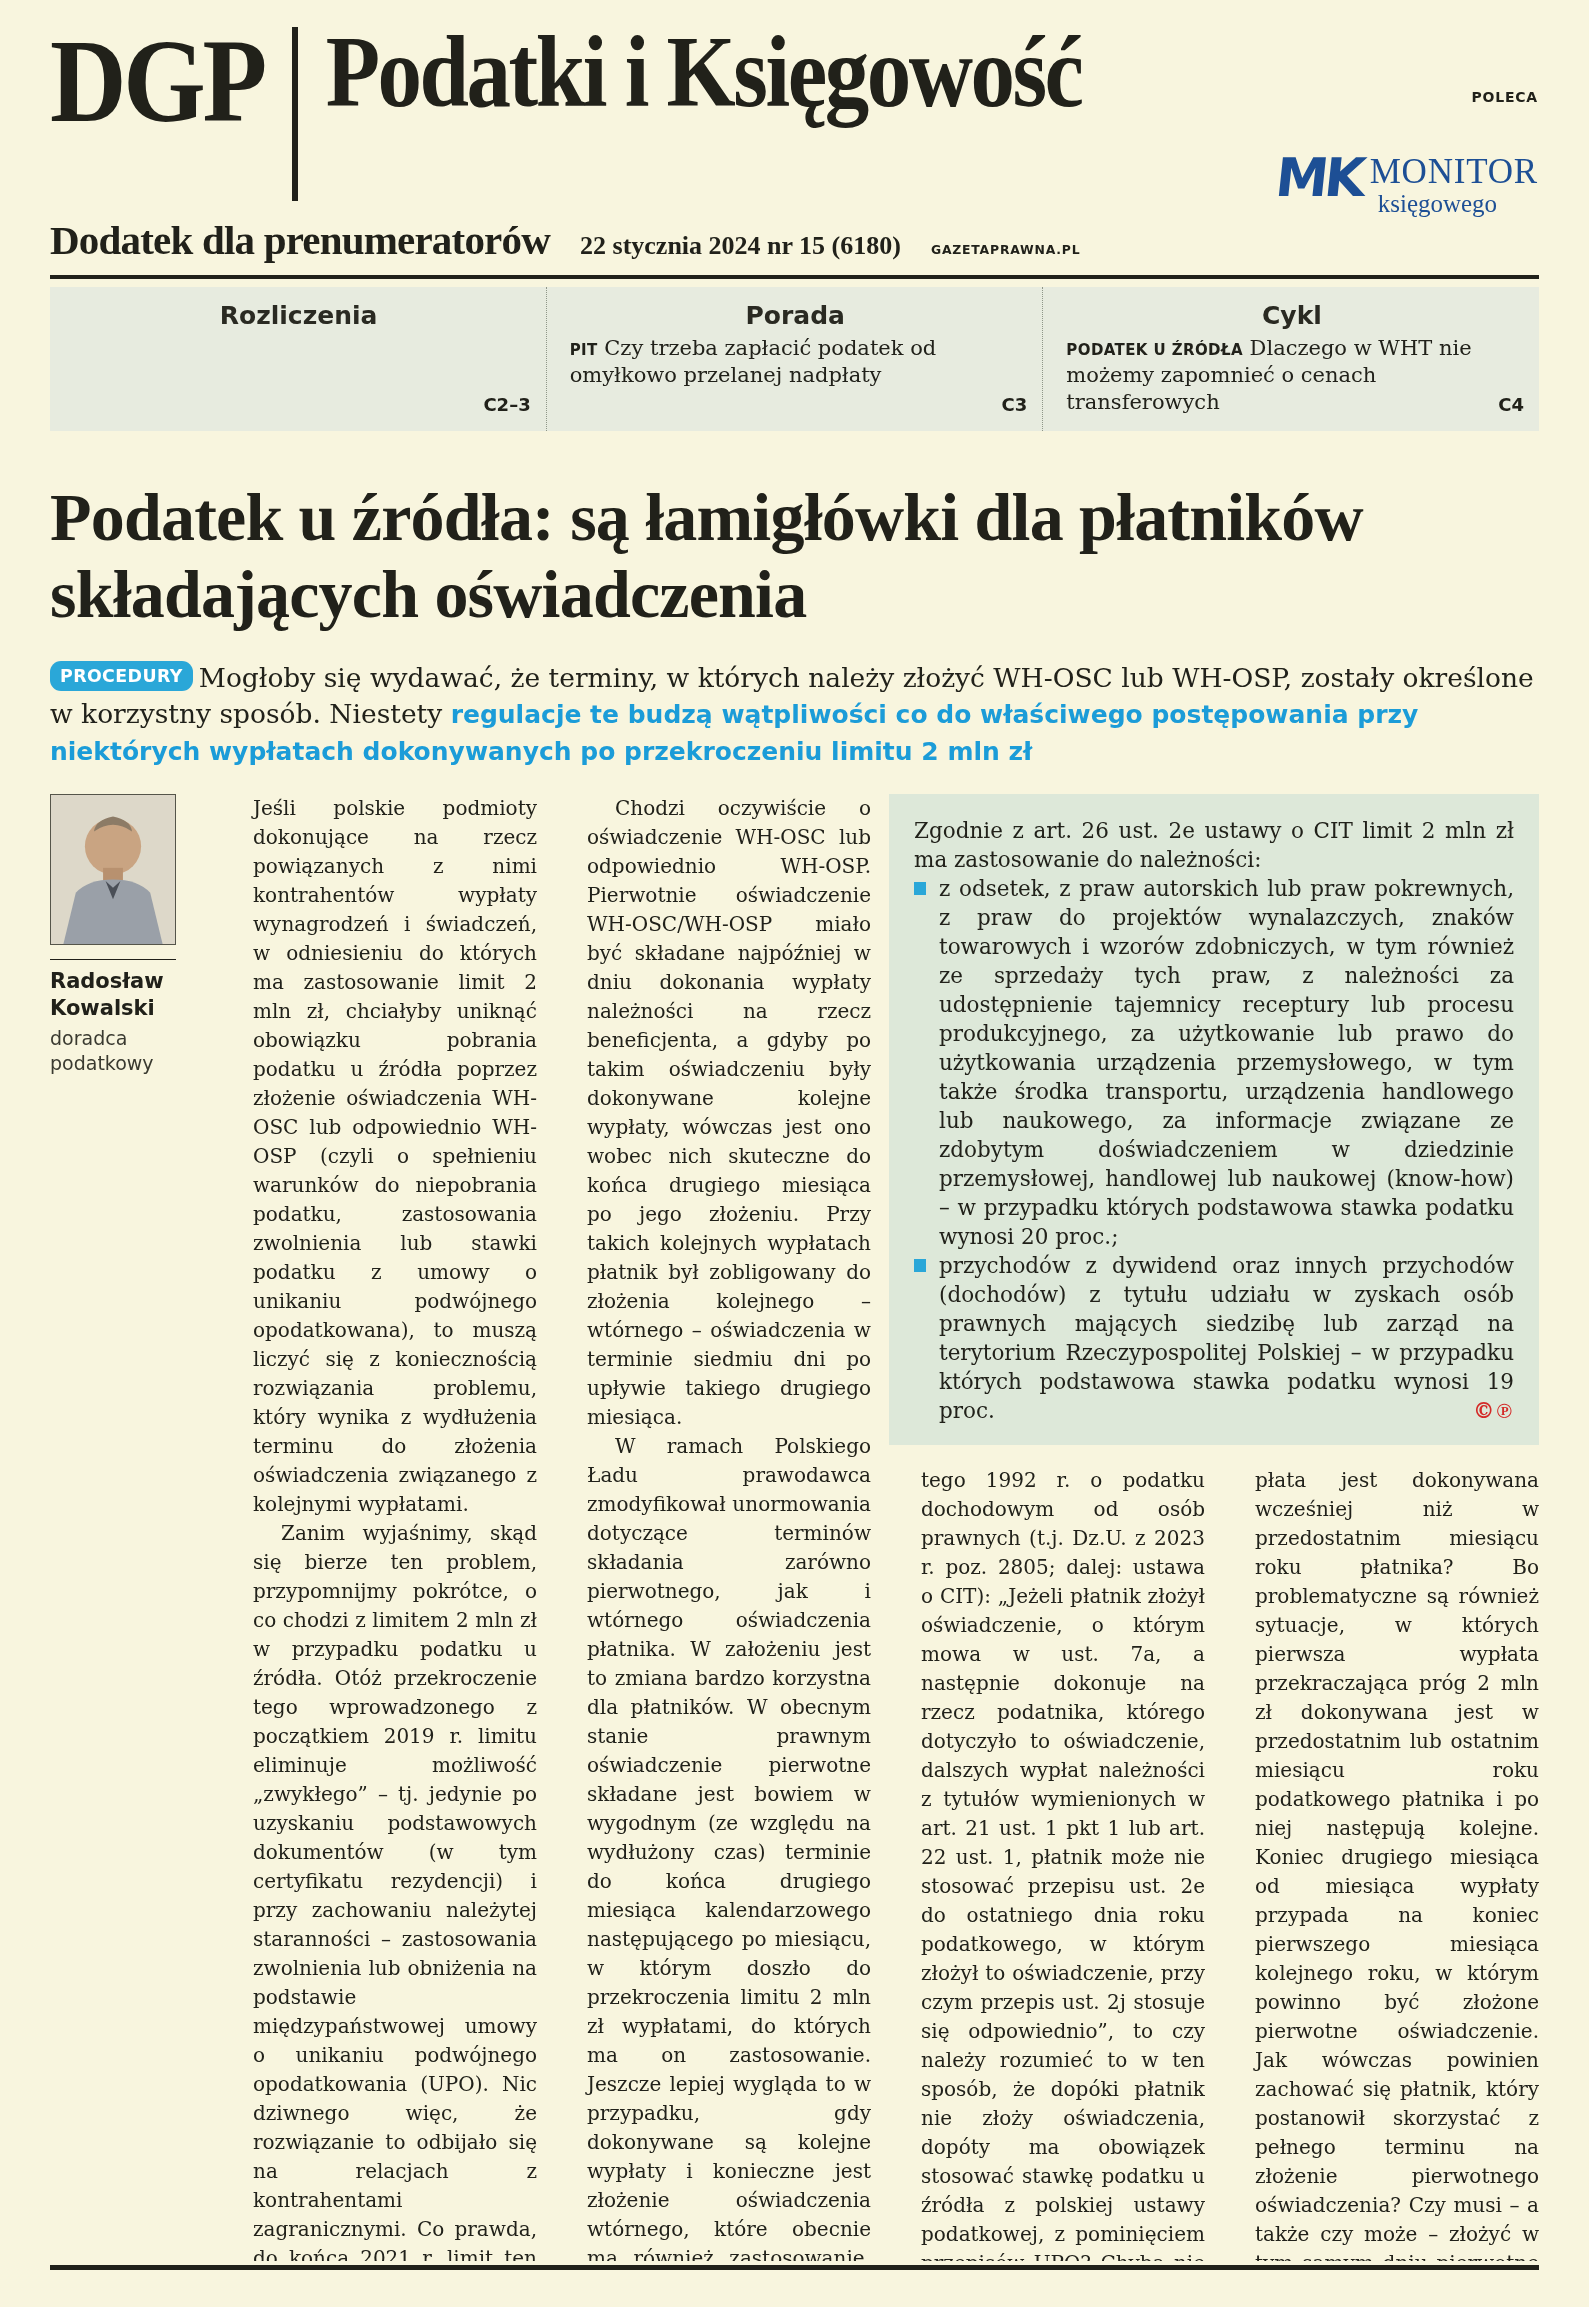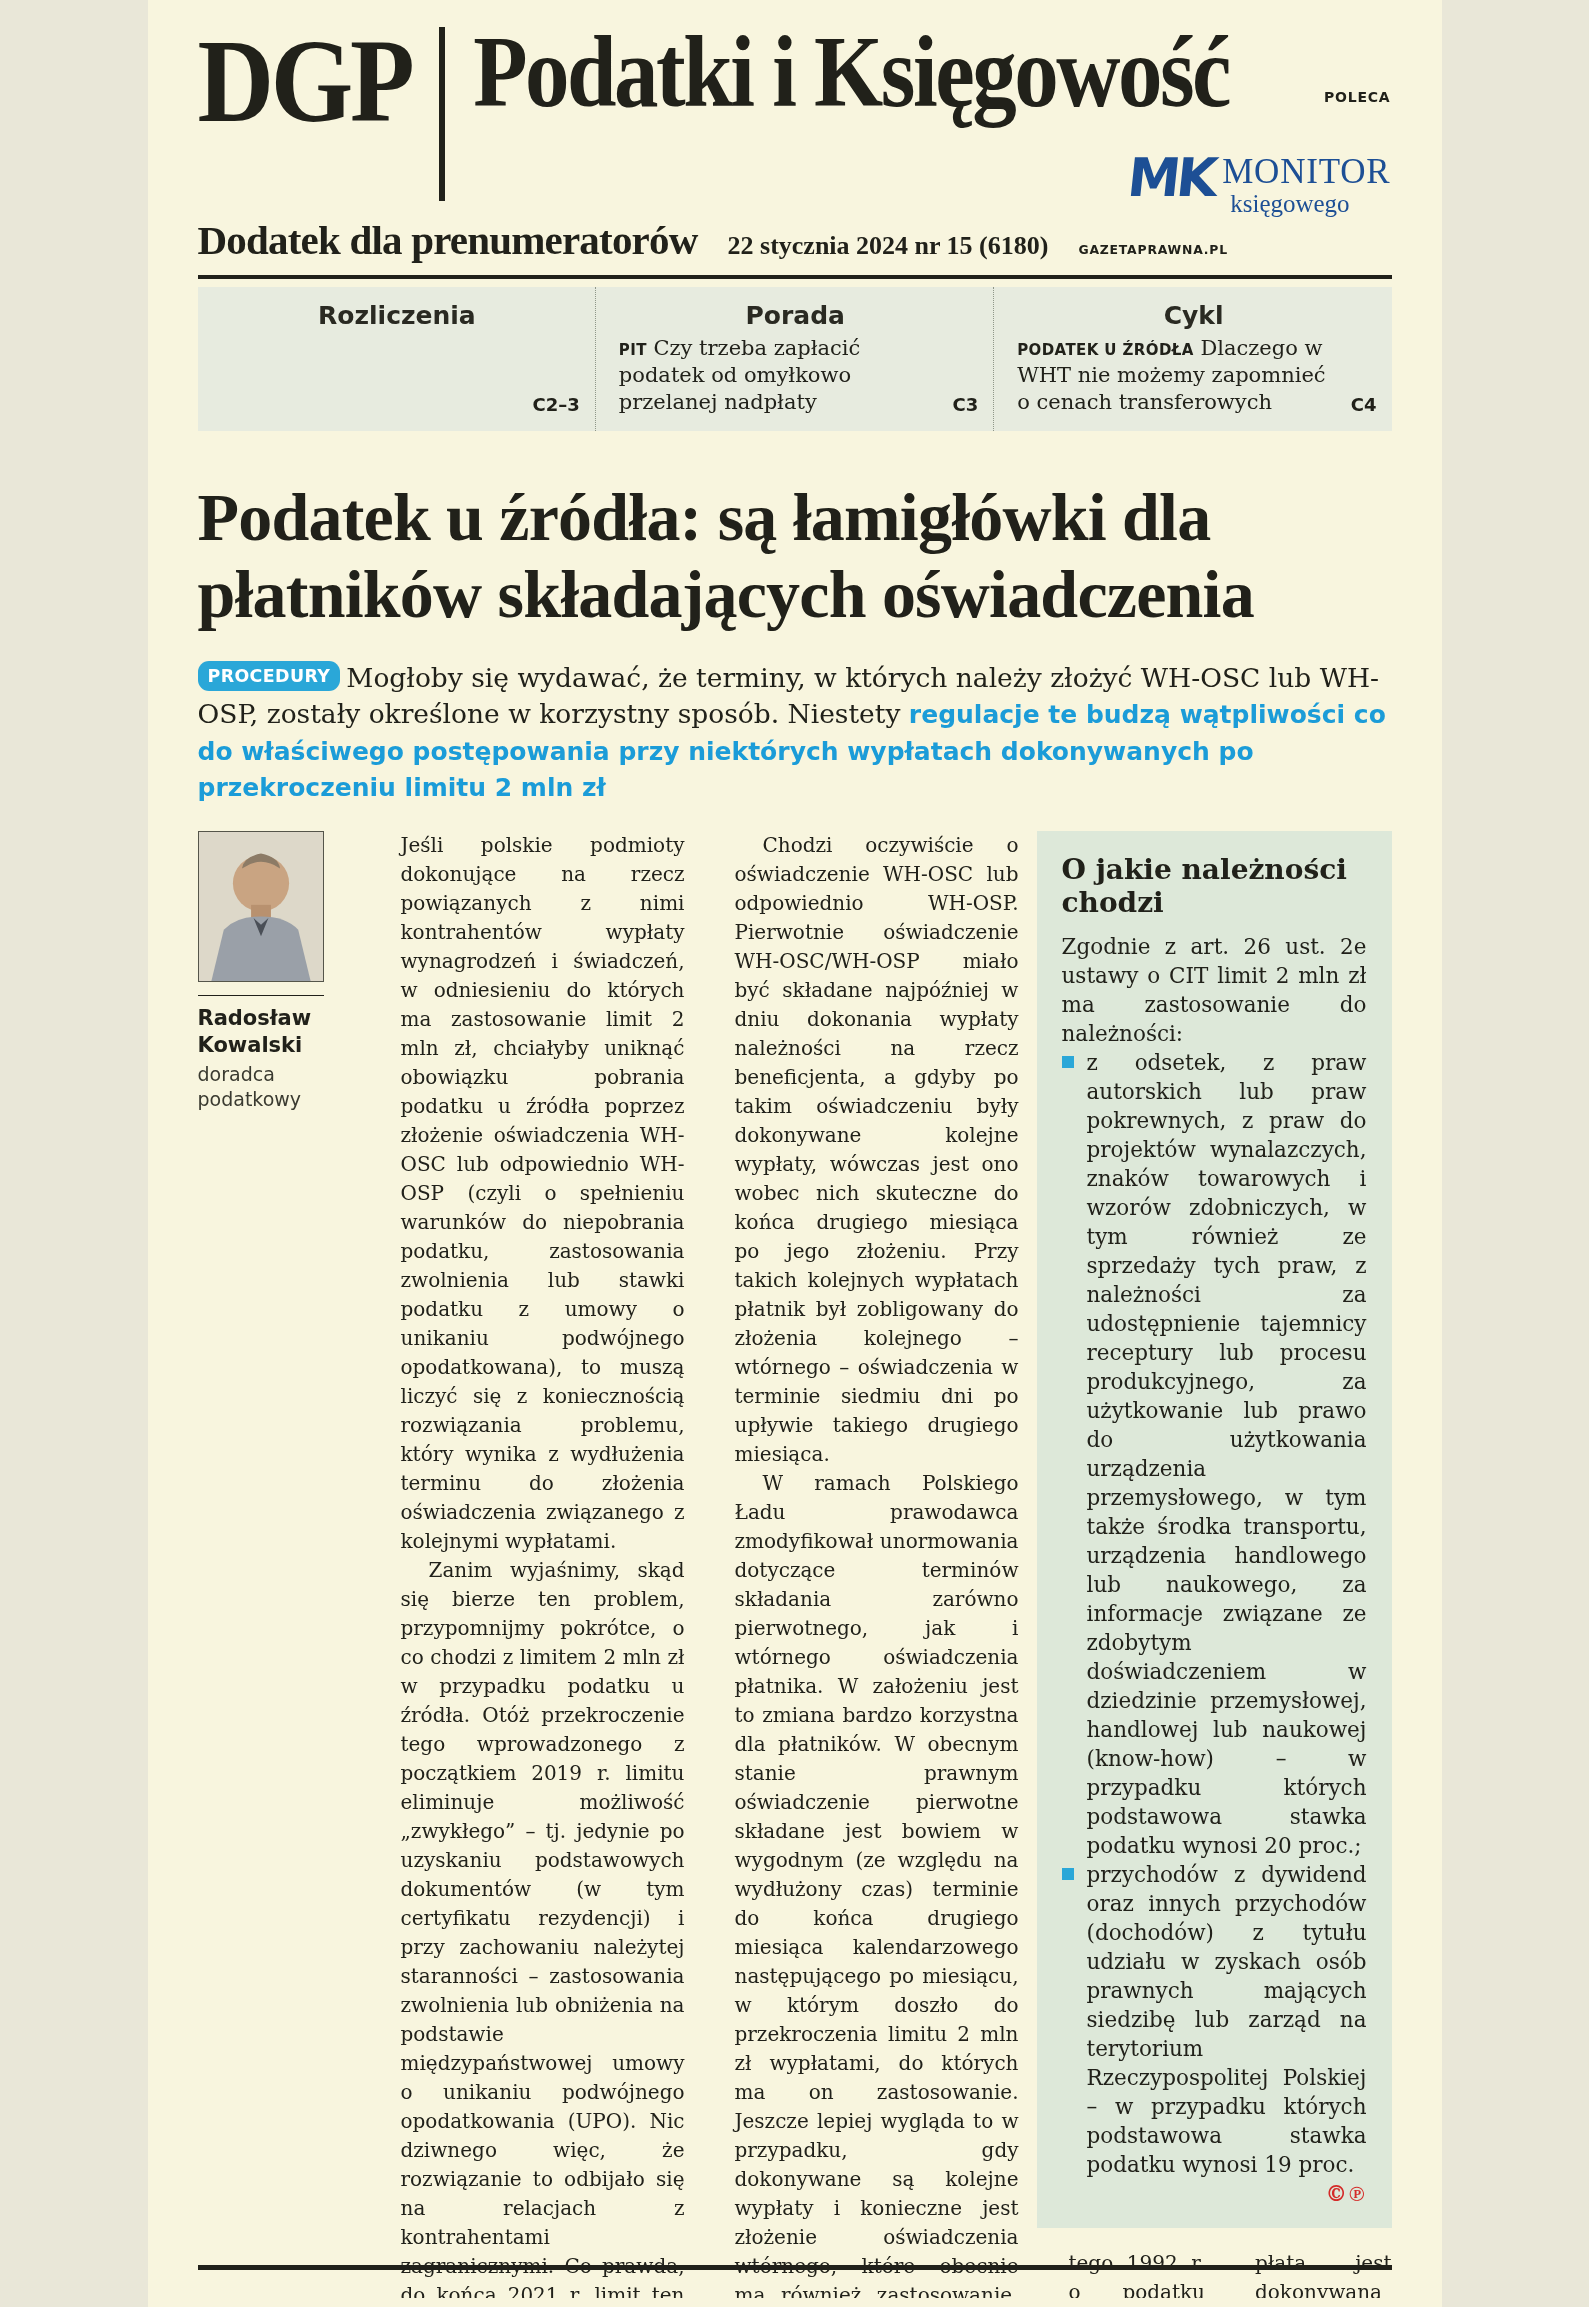--- a/index.html
+++ b/index.html
@@ -1,18 +1,18 @@
 <!DOCTYPE html>
 <html lang="pl" style="font-size:13.2px"><head>
 <meta charset="utf-8">
 <style>
   * { margin:0; padding:0; box-sizing:border-box; }
   html,body { background:#e9e7d8; }
   #page {
-    position:relative; width:1294px; height:2307px; margin:0 auto;
+    position:relative; width:1589px; height:2307px; margin:0 auto;
     background:#f8f5de; color:#21211a; overflow:hidden;
     font-family:"DejaVu Serif", serif;
   }
   
   .masthead { display:flex; align-items:flex-start; gap:28px; padding:21.5px 50px 0 50px; }
   .mast-logo {
     font-family:"Liberation Serif", serif; font-weight:700; font-size:106px; line-height:1;
     letter-spacing:-3.3px; transform:scaleY(1.12); transform-origin:top left;
   }
   .mast-bar { width:5.8px; height:174px; background:#21211a; margin-top:5px; }
@@ -149,21 +149,20 @@
         <p class="para indent">Zanim wyjaśnimy, skąd się bierze ten problem, przypomnijmy pokrótce, o co chodzi z limitem 2 mln zł w przypadku podatku u źródła. Otóż przekroczenie tego wprowadzonego z początkiem 2019 r. limitu eliminuje możliwość „zwykłego” – tj. jedynie po uzyskaniu podstawowych dokumentów (w tym certyfikatu rezydencji) i przy zachowaniu należytej staranności – zastosowania zwolnienia lub obniżenia na podstawie międzypaństwowej umowy o unikaniu podwójnego opodatkowania (UPO). Nic dziwnego więc, że rozwiązanie to odbijało się na relacjach z kontrahentami zagranicznymi. Co prawda, do końca 2021 r. limit ten nie był stosowany, ale polscy przedsiębiorcy mieli w perspektywie jego rychłe odwieszenie. Finalnie, począwszy od 2022 r., ustawodawca zdecydował się na zmianę zasad jego stosowania, a przy tym wprowadzenie go do rzeczywistości płatników podatku u źródła. Od tego roku limit ma zastosowanie tam, gdzie wypłata jest dokonywana na rzecz podmiotu powiązanego z płacącym, a dodatkowo dotyczy tylko niektórych świadczeń, w odniesieniu do których mają zastosowanie przepisy o podatku u źródła.</p>
       </div>
     <div class="text-col">
         <p class="para indent">Chodzi oczywiście o oświadczenie WH-OSC lub odpowiednio WH-OSP. Pierwotnie oświadczenie WH-OSC/WH-OSP miało być składane najpóźniej w dniu dokonania wypłaty należności na rzecz beneficjenta, a gdyby po takim oświadczeniu były dokonywane kolejne wypłaty, wówczas jest ono wobec nich skuteczne do końca drugiego miesiąca po jego złożeniu. Przy takich kolejnych wypłatach płatnik był zobligowany do złożenia kolejnego – wtórnego – oświadczenia w terminie siedmiu dni po upływie takiego drugiego miesiąca.</p>
         <p class="para indent">W ramach Polskiego Ładu prawodawca zmodyfikował unormowania dotyczące terminów składania zarówno pierwotnego, jak i wtórnego oświadczenia płatnika. W założeniu jest to zmiana bardzo korzystna dla płatników. W obecnym stanie prawnym oświadczenie pierwotne składane jest bowiem w wygodnym (ze względu na wydłużony czas) terminie do końca drugiego miesiąca kalendarzowego następującego po miesiącu, w którym doszło do przekroczenia limitu 2 mln zł wypłatami, do których ma on zastosowanie. Jeszcze lepiej wygląda to w przypadku, gdy dokonywane są kolejne wypłaty i konieczne jest złożenie oświadczenia wtórnego, które obecnie ma również zastosowanie. Otóż jest ono składane w terminie do ostatniego dnia miesiąca następującego po zakończeniu roku podatkowego.</p>
         <p class="para indent">Niewątpliwie w całym tym nieprzyjaznym dla płatników (bo w praktyce to na nich często spoczywa ciężar finansowy podatku u źródła) mechanizmie opierającym się na limicie 2 mln zł takie ukształtowanie terminów zdaje się rozwiązaniem dla nich przyjaznym. Zdaje się, ale nie zawsze tak jest, bo, jak się okazuje, ustawodawca wprowadzając takie korzystne zmiany, nie zwracał uwagi na szczegóły, które teraz się ujawniają.</p>
       </div>
 
     <div class="right-pane">
       <aside class="info-box">
-        <h2 class="box-title">O jakie należności chodzi</h2>
         <p class="box-text">Zgodnie z art. 26 ust. 2e ustawy o CIT limit 2 mln zł ma zastosowanie do należności:</p>
         <p class="box-bullet">z odsetek, z praw autorskich lub praw pokrewnych, z praw do projektów wynalazczych, znaków towarowych i wzorów zdobniczych, w tym również ze sprzedaży tych praw, z należności za udostępnienie tajemnicy receptury lub procesu produkcyjnego, za użytkowanie lub prawo do użytkowania urządzenia przemysłowego, w tym także środka transportu, urządzenia handlowego lub naukowego, za informacje związane ze zdobytym doświadczeniem w dziedzinie przemysłowej, handlowej lub naukowej (know-how) – w przypadku których podstawowa stawka podatku wynosi 20 proc.;</p>
         <p class="box-bullet"><span>przychodów z dywidend oraz innych przychodów (dochodów) z tytułu udziału w zyskach osób prawnych mających siedzibę lub zarząd na terytorium Rzeczypospolitej Polskiej – w przypadku których podstawowa stawka podatku wynosi 19 proc.</span><span class="box-mark">©℗</span></p>
       </aside>
       <div class="two-cols">
         <div class="text-col">
             <p class="para">tego 1992 r. o podatku dochodowym od osób prawnych (t.j. Dz.U. z 2023 r. poz. 2805; dalej: ustawa o CIT): „Jeżeli płatnik złożył oświadczenie, o którym mowa w ust. 7a, a następnie dokonuje na rzecz podatnika, którego dotyczyło to oświadczenie, dalszych wypłat należności z tytułów wymienionych w art. 21 ust. 1 pkt 1 lub art. 22 ust. 1, płatnik może nie stosować przepisu ust. 2e do ostatniego dnia roku podatkowego, w którym złożył to oświadczenie, przy czym przepis ust. 2j stosuje się odpowiednio”, to czy należy rozumieć to w ten sposób, że dopóki płatnik nie złoży oświadczenia, dopóty ma obowiązek stosować stawkę podatku u źródła z polskiej ustawy podatkowej, z pominięciem przepisów UPO? Chyba nie o to chodziło prawodawcy, chociaż tak wprost zostało zapisane w obu ustawach o podatkach dochodowych!</p>
           </div>
         <div class="text-col">
             <p class="para">płata jest dokonywana wcześniej niż w przedostatnim miesiącu roku płatnika? Bo problematyczne są również sytuacje, w których pierwsza wypłata przekraczająca próg 2 mln zł dokonywana jest w przedostatnim lub ostatnim miesiącu roku podatkowego płatnika i po niej następują kolejne. Koniec drugiego miesiąca od miesiąca wypłaty przypada na koniec pierwszego miesiąca kolejnego roku, w którym powinno być złożone pierwotne oświadczenie. Jak wówczas powinien zachować się płatnik, który postanowił skorzystać z pełnego terminu na złożenie pierwotnego oświadczenia? Czy musi – a także czy może – złożyć w tym samym dniu pierwotne i wtórne oświadczenie? A może składa wówczas już tylko jedno oświadczenie? Jak wówczas je identyfikuje – jako pierwotne czy jako wtórne?</p>

